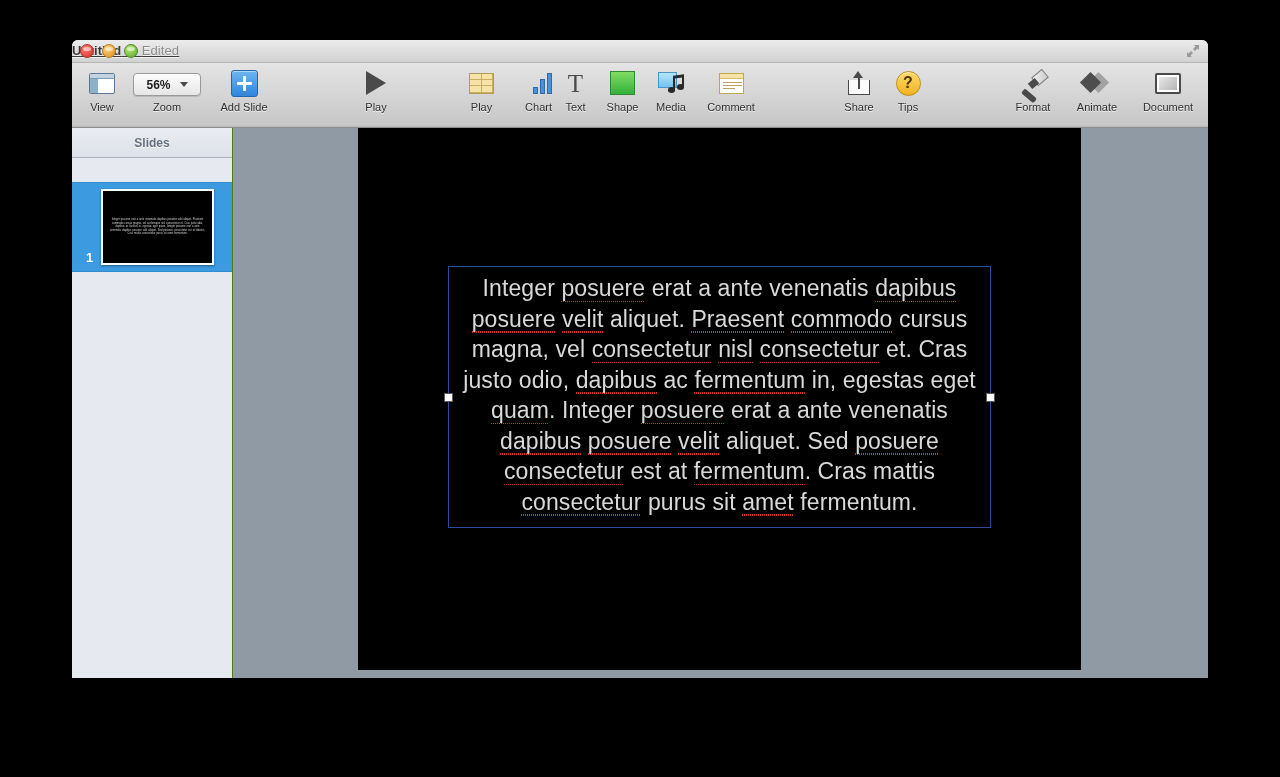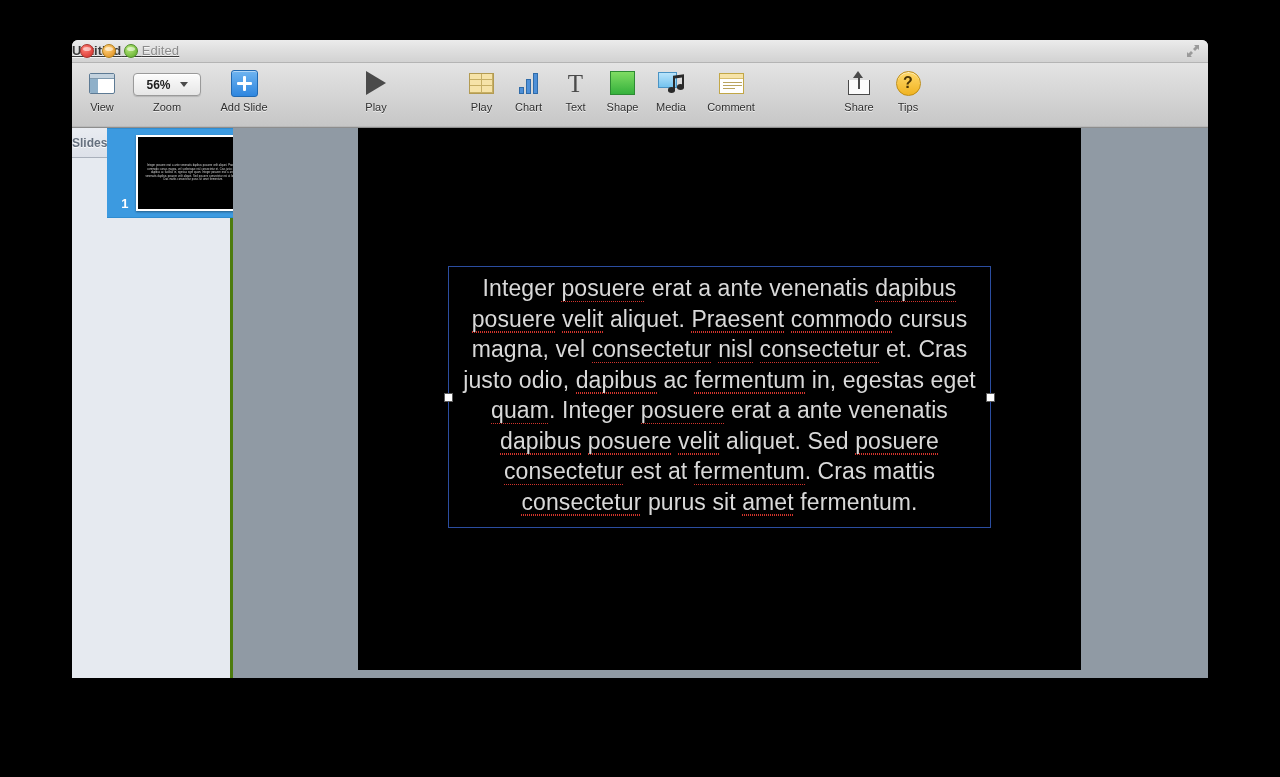--- a/index.html
+++ b/index.html
@@ -304,24 +304,25 @@
     position: relative;
     height: 551px;
     display: flex;
     background: #000;
   }
 
   
   #sidebar {
     width: 161px;
     background: #e6eaf0;
-    border-right: 3px solid #4d7c0f;
+    border-right: 1px solid #4d7c0f;
     box-sizing: border-box;
     display: flex;
-    flex-direction: row;
+    flex-direction: column;
+    gap: 24px;
   }
   #sidebar-header {
     height: 29px;
     background: linear-gradient(to bottom, #e9ecf1, #dde1e9);
     border-bottom: 1px solid #a9b0bb;
     display: flex;
     align-items: center;
     justify-content: center;
     font-size: 12px;
     font-weight: bold;
@@ -511,21 +512,21 @@
                 <div></div>
                 <div></div>
                 <div></div>
                 <div></div>
                 <div></div>
               </div>
           </div>
           <div class="tb-label">Play</div>
         </div>
 
-        <div class="tb-item" style="width:47px;">
+        <div class="tb-item" style="width:47px;align-items:flex-end;">
           <div class="glyph">
             <div class="ic-chart">
               <i style="height:7px;"></i>
                 <i style="height:15px;"></i>
                 <i style="height:21px;"></i>
             </div>
           </div>
           <div class="tb-label">Chart</div>
         </div>
 
@@ -583,20 +584,51 @@
         </div>
 
         <div class="tb-item" style="width:48px;">
           <div class="glyph">
             <div class="ic-tips">?</div>
           </div>
           <div class="tb-label">Tips</div>
         </div>
       </div>
 
+      <div class="tb-group" style="right: 2px;">
+        <div class="tb-item" style="width:62px;">
+          <div class="glyph">
+            <div class="ic-format">
+              <div class="head"></div>
+              <div class="neck"></div>
+              <div class="handle" style="position:absolute;left:1px;bottom:3px;width:16px;height:6px;background:#4a4a4a;border-radius:2px;transform:rotate(40deg);transform-origin:left bottom;border:none;"></div>
+            </div>
+          </div>
+          <div class="tb-label">Format</div>
+        </div>
+
+        <div class="tb-item" style="width:66px;">
+          <div class="glyph">
+            <div class="ic-animate">
+              <div class="d d2"></div>
+              <div class="d d1"></div>
+            </div>
+          </div>
+          <div class="tb-label">Animate</div>
+        </div>
+
+        <div class="tb-item" style="width:76px;">
+          <div class="glyph">
+            <div class="ic-document">
+                <div class="inner"></div>
+              </div>
+          </div>
+          <div class="tb-label">Document</div>
+        </div>
+      </div>
     </div>
 
     <div id="content">
 
       <div id="sidebar">
         <div id="sidebar-header">Slides</div>
         <div id="slide-list">
           <div class="slide-row">
             <div class="slide-number">1</div>
             <div class="slide-thumb-frame">

